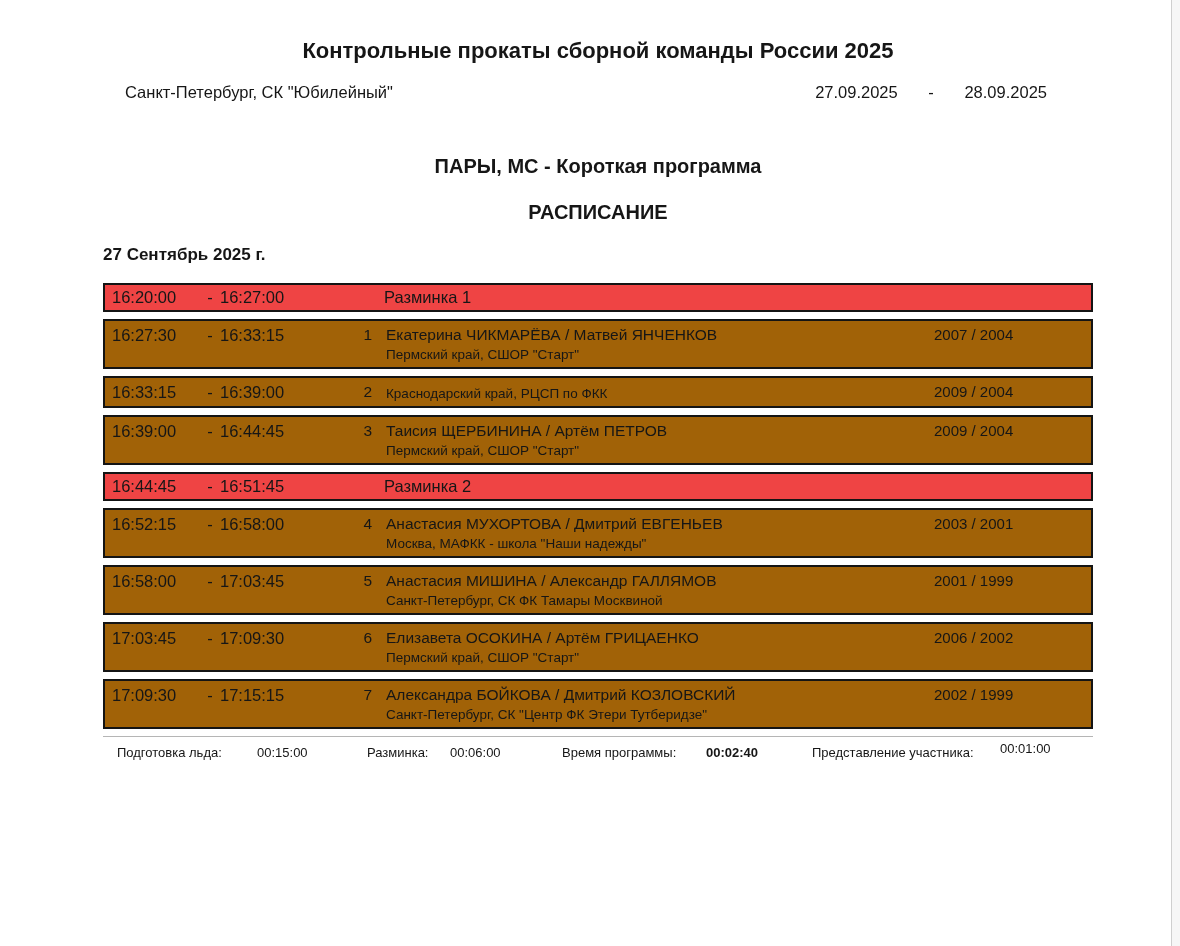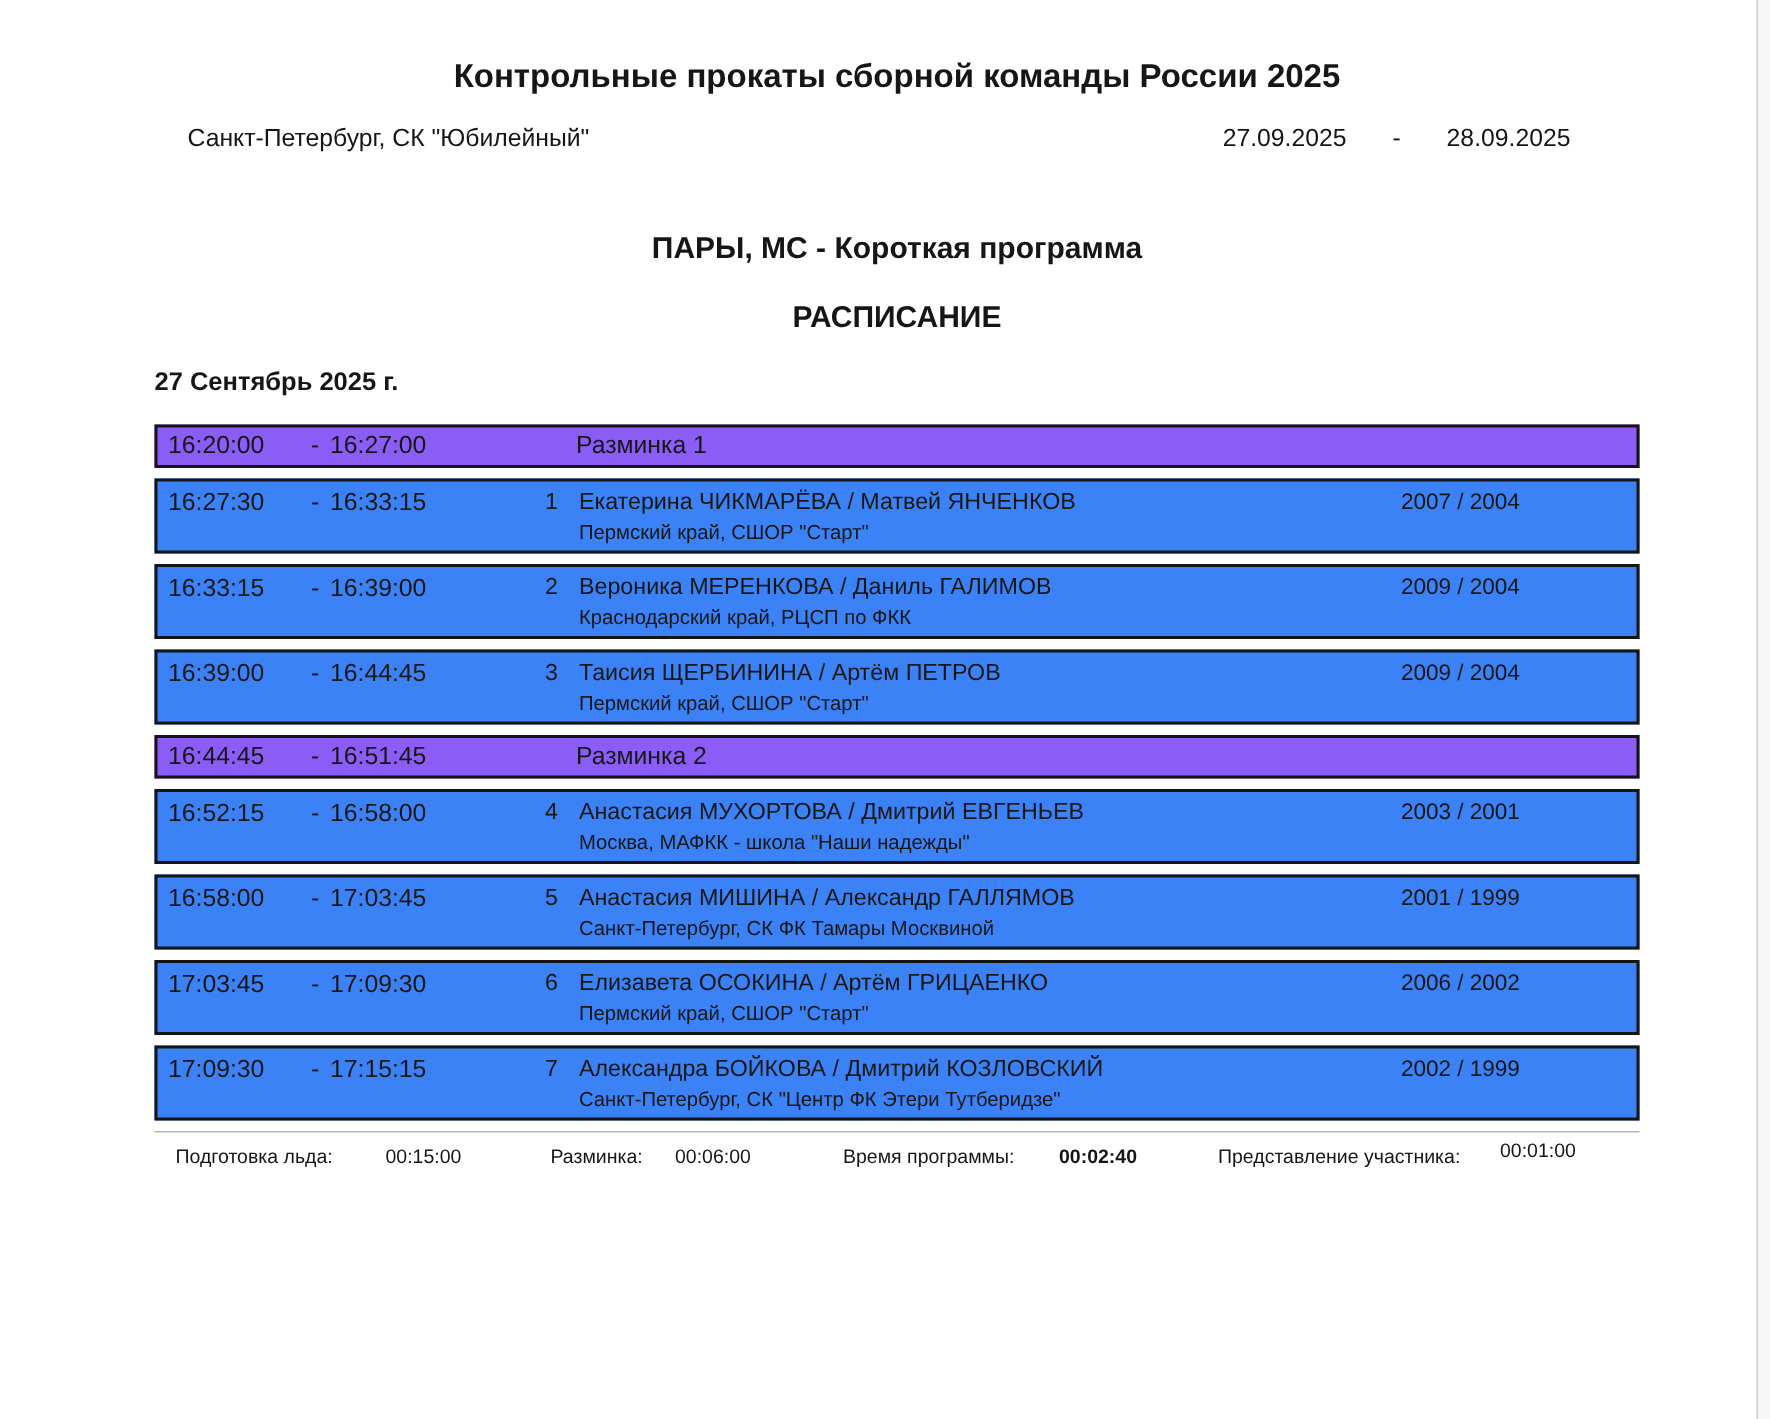--- a/index.html
+++ b/index.html
@@ -40,24 +40,24 @@
   .day-label{
     margin-top:21px;font-size:17px;font-weight:bold;line-height:20px;
   }
   .table{margin-top:18px;}
   .row{
     border:2px solid #141414;
     margin-bottom:7px;
     display:flex;align-items:flex-start;
     padding:5px 7px 4px 7px;
     box-sizing:border-box;
-    background:#3b82f6;
+    background:#a16207;
   }
   .row.warmup{
-    background:#8b5cf6;
+    background:#ef4444;
     padding-top:2px;padding-bottom:2px;
   }
   .time{
     display:flex;flex:0 0 auto;width:246px;
     font-size:16.5px;line-height:18px;
   }
   .warmup .time{line-height:21px;}
   .t-start{width:88px;flex:0 0 auto;}
   .t-dash{width:20px;flex:0 0 auto;text-align:center;}
   .t-end{flex:1;}
@@ -142,21 +142,20 @@
     </div>
 
     <div class="row skater">
       <div class="time">
         <span class="t-start">16:33:15</span>
         <span class="t-dash">-</span>
         <span class="t-end">16:39:00</span>
       </div>
       <div class="num">2</div>
       <div class="who">
-        <div class="names">Вероника МЕРЕНКОВА / Даниль ГАЛИМОВ</div>
         <div class="club">Краснодарский край, РЦСП по ФКК</div>
       </div>
       <div class="years">2009 / 2004</div>
     </div>
 
     <div class="row skater">
       <div class="time">
         <span class="t-start">16:39:00</span>
         <span class="t-dash">-</span>
         <span class="t-end">16:44:45</span>

